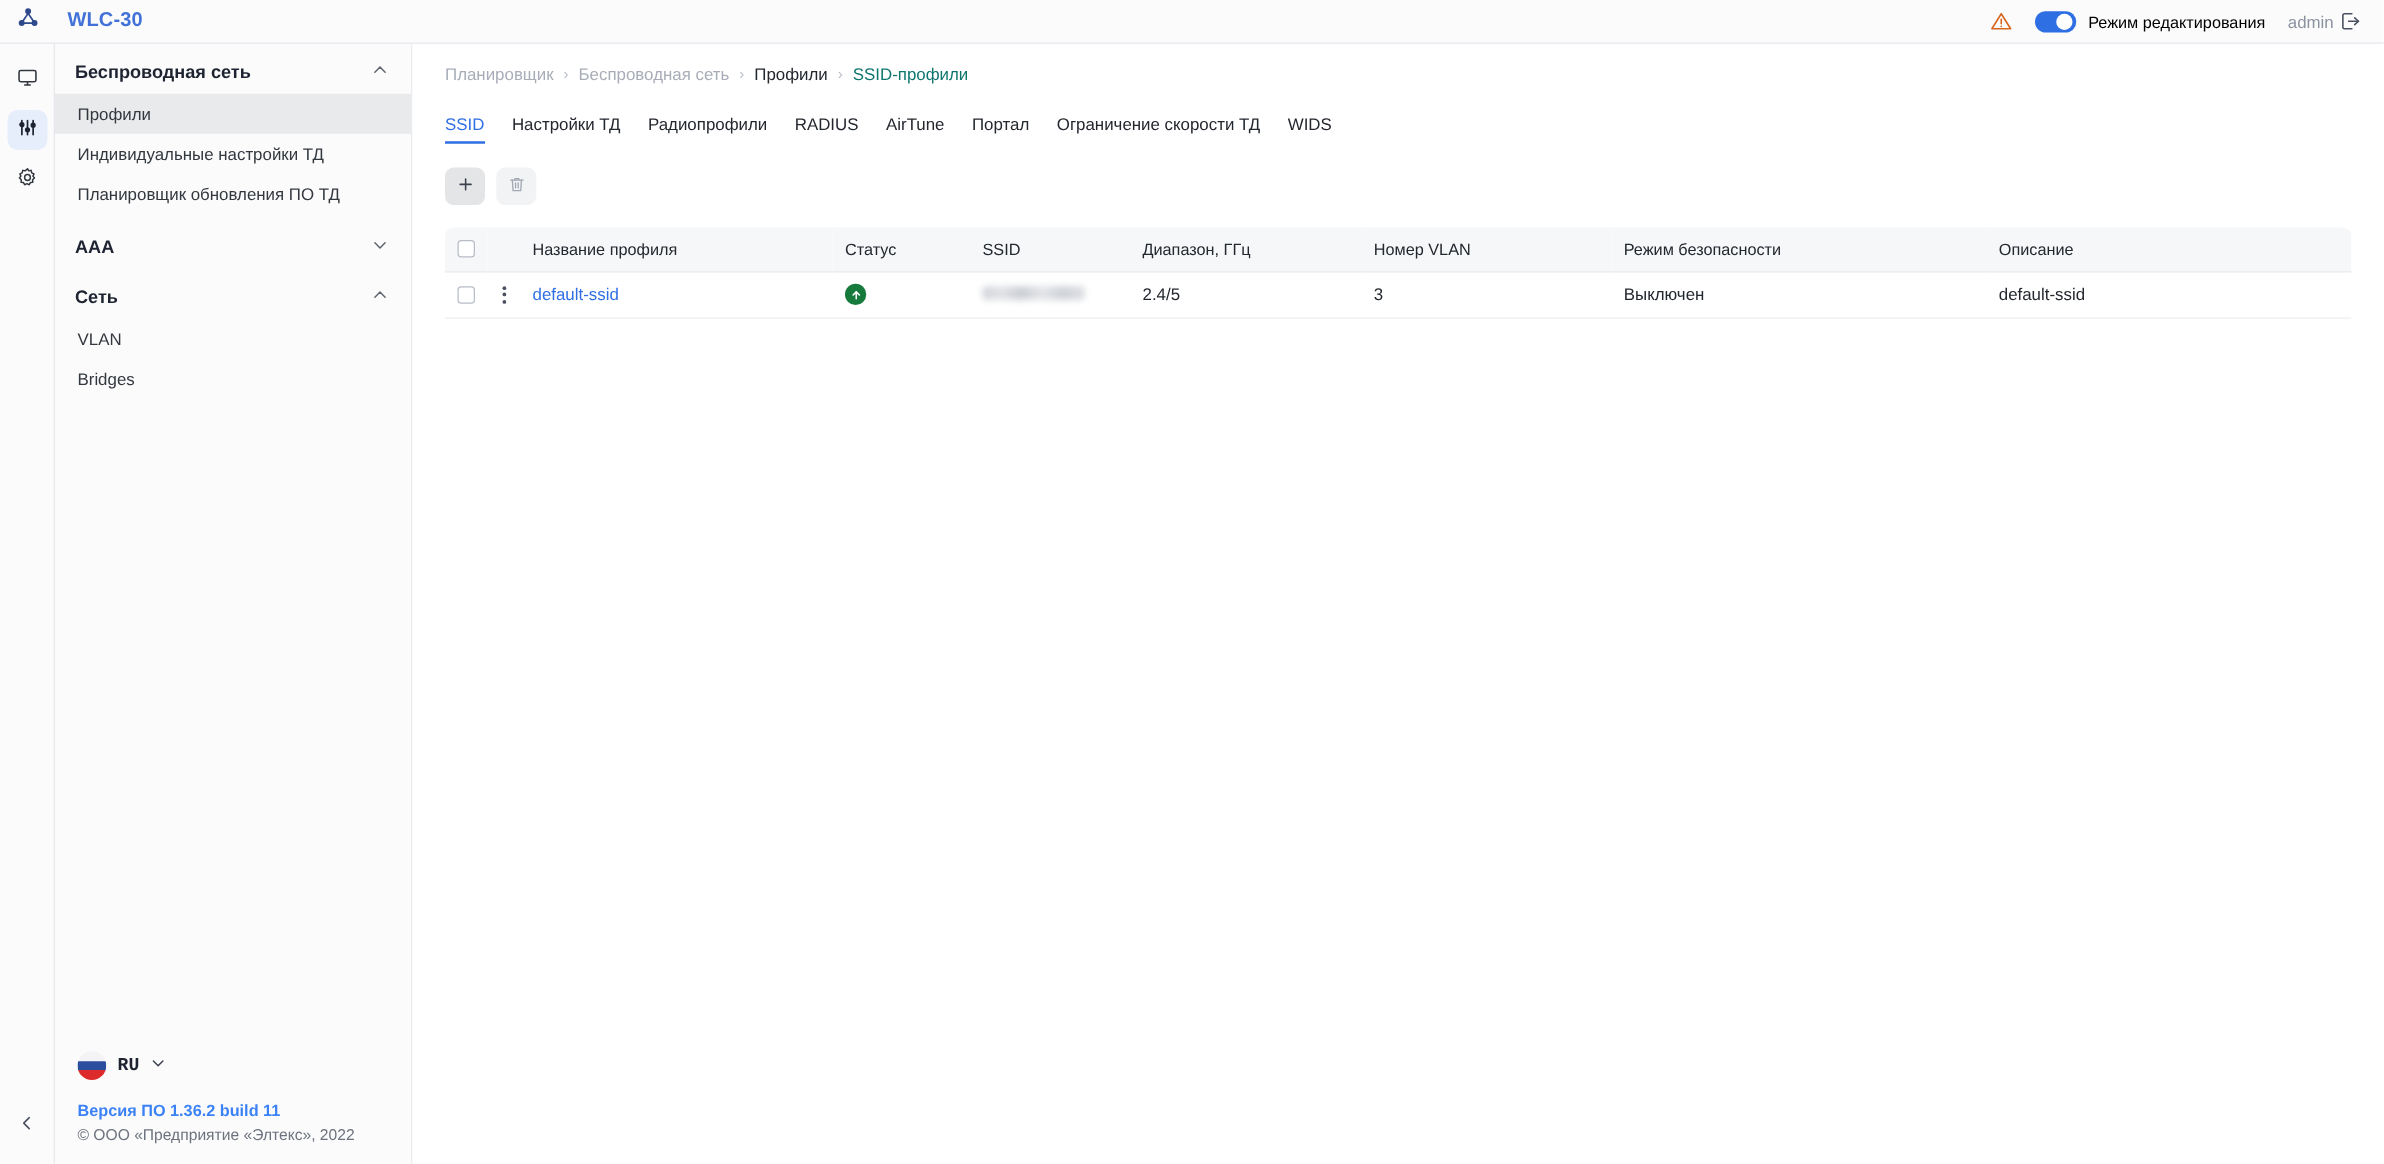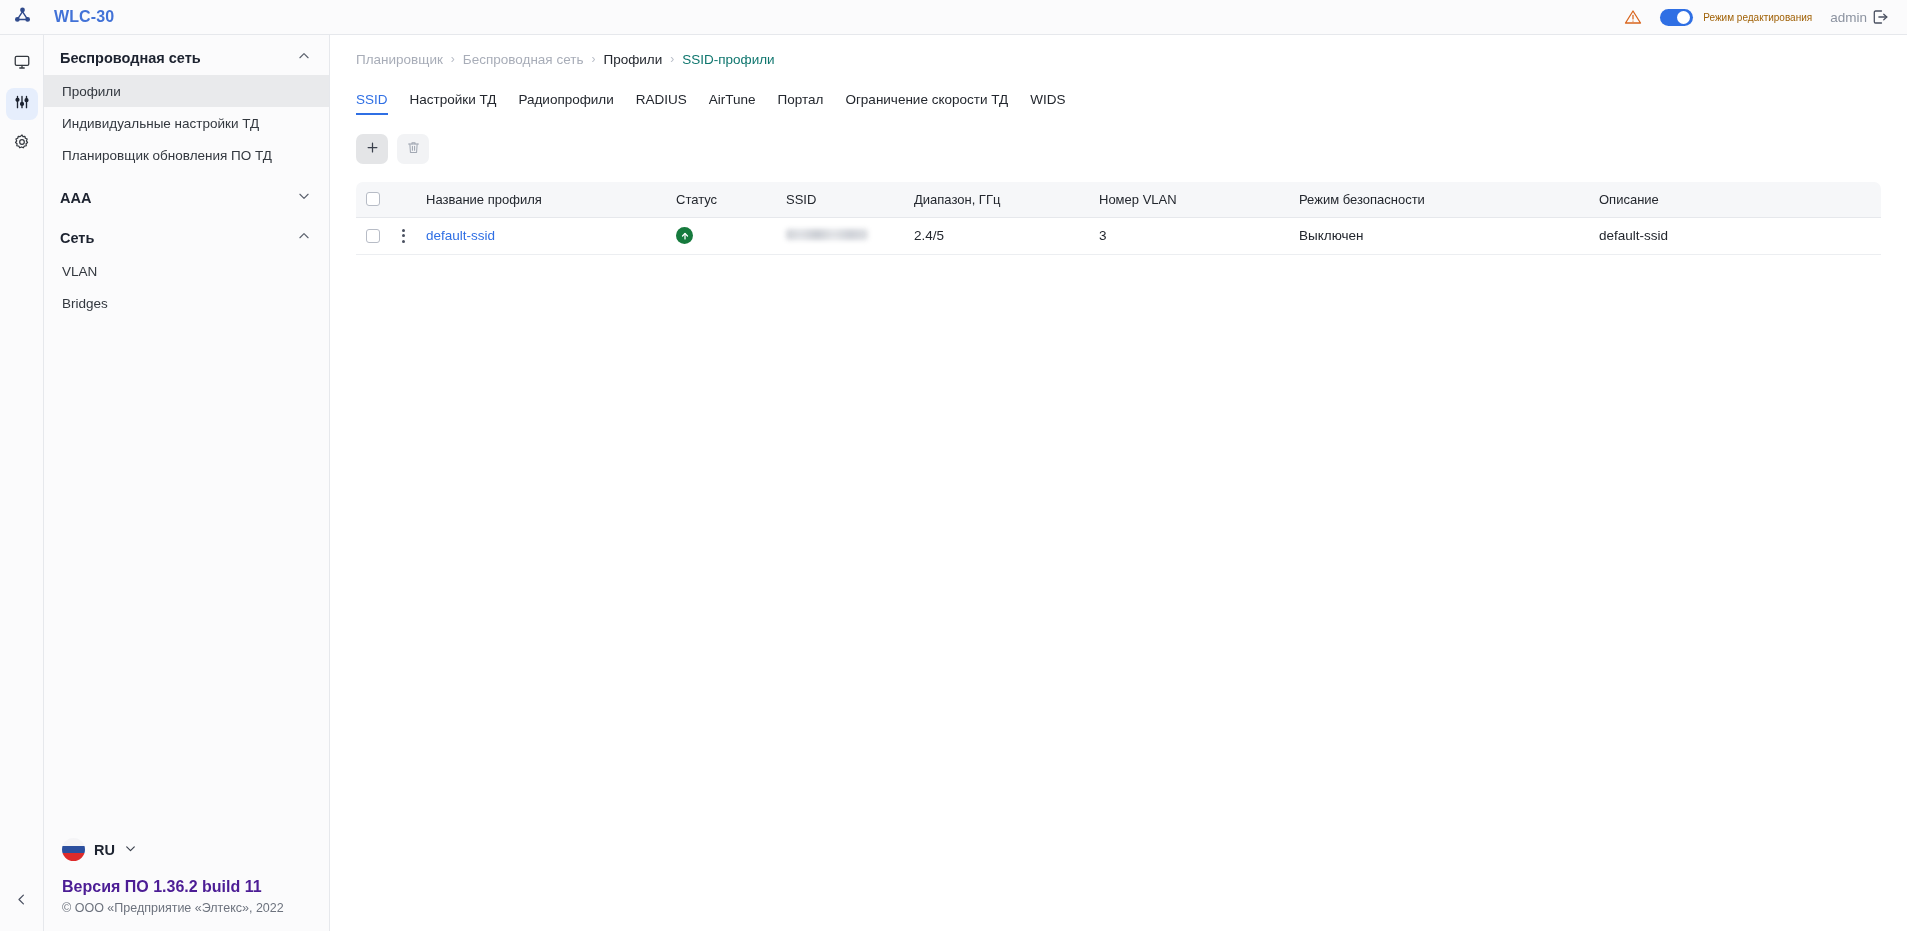--- a/index.html
+++ b/index.html
@@ -34,21 +34,21 @@
   .warn-icon { display: flex; align-items: center; }
   .toggle-wrap { display: flex; align-items: center; gap: 10px; }
   .switch {
     width: 33px; height: 17px; border-radius: 9px; background: #2f6fe4;
     position: relative; cursor: pointer; flex: none;
   }
   .switch .knob {
     position: absolute; top: 2px; left: 17px;
     width: 13px; height: 13px; border-radius: 50%; background: #fff;
   }
-  .edit-label { font-size: 10px; color: #a16207; white-space: nowrap; }
+  .edit-label { font-size: 13px; color: #000000; white-space: nowrap; }
   .user-zone { display: flex; align-items: center; gap: 4px; }
   .user-name { font-size: 13.5px; color: #8c93a0; }
   .logout-icon { display: flex; align-items: center; cursor: pointer; }
 
   
   .body { flex: 1; display: flex; min-height: 0; }
 
   
   .rail {
     width: 44px; min-width: 44px;
@@ -94,22 +94,22 @@
   .side-foot { padding: 0 0 16px 18px; }
   .lang-row { display: flex; align-items: center; gap: 9px; margin-bottom: 17px; cursor: pointer; }
   .flag {
     width: 23px; height: 23px; border-radius: 50%; overflow: hidden;
     display: flex; flex-direction: column; flex: none;
   }
   .flag i { display: block; height: 33.34%; }
   .flag .w { background: #f4f4f6; }
   .flag .b { background: #2b4f9e; }
   .flag .r { background: #dd2b2b; }
-  .lang-code { font-size: 14.5px; font-weight: 700; color: #1d2330; }
-  .ver { font-size: 16px; font-weight: 700; color: #4c1d95; margin-bottom: 5px; }
+  .lang-code { font-size: 14.5px; font-weight: 700; color: #1d2330; font-family: Liberation Mono, monospace; }
+  .ver { font-size: 13px; font-weight: 700; color: #3b82f6; margin-bottom: 5px; }
   .copy { font-size: 12.5px; color: #6d737e; }
 
   
   .main { flex: 1; display: flex; flex-direction: column; min-width: 0; background: #ffffff; }
   .main-scroll { flex: 1; min-height: 0; padding: 0 26px; overflow: hidden; }
 
   .crumbs { display: flex; align-items: center; height: 48px; gap: 8px; font-size: 13.5px; }
   .crumb { color: #a8adb8; }
   .crumb.dark { color: #23272e; }
   .crumb.link { color: #0f766e; cursor: pointer; }

